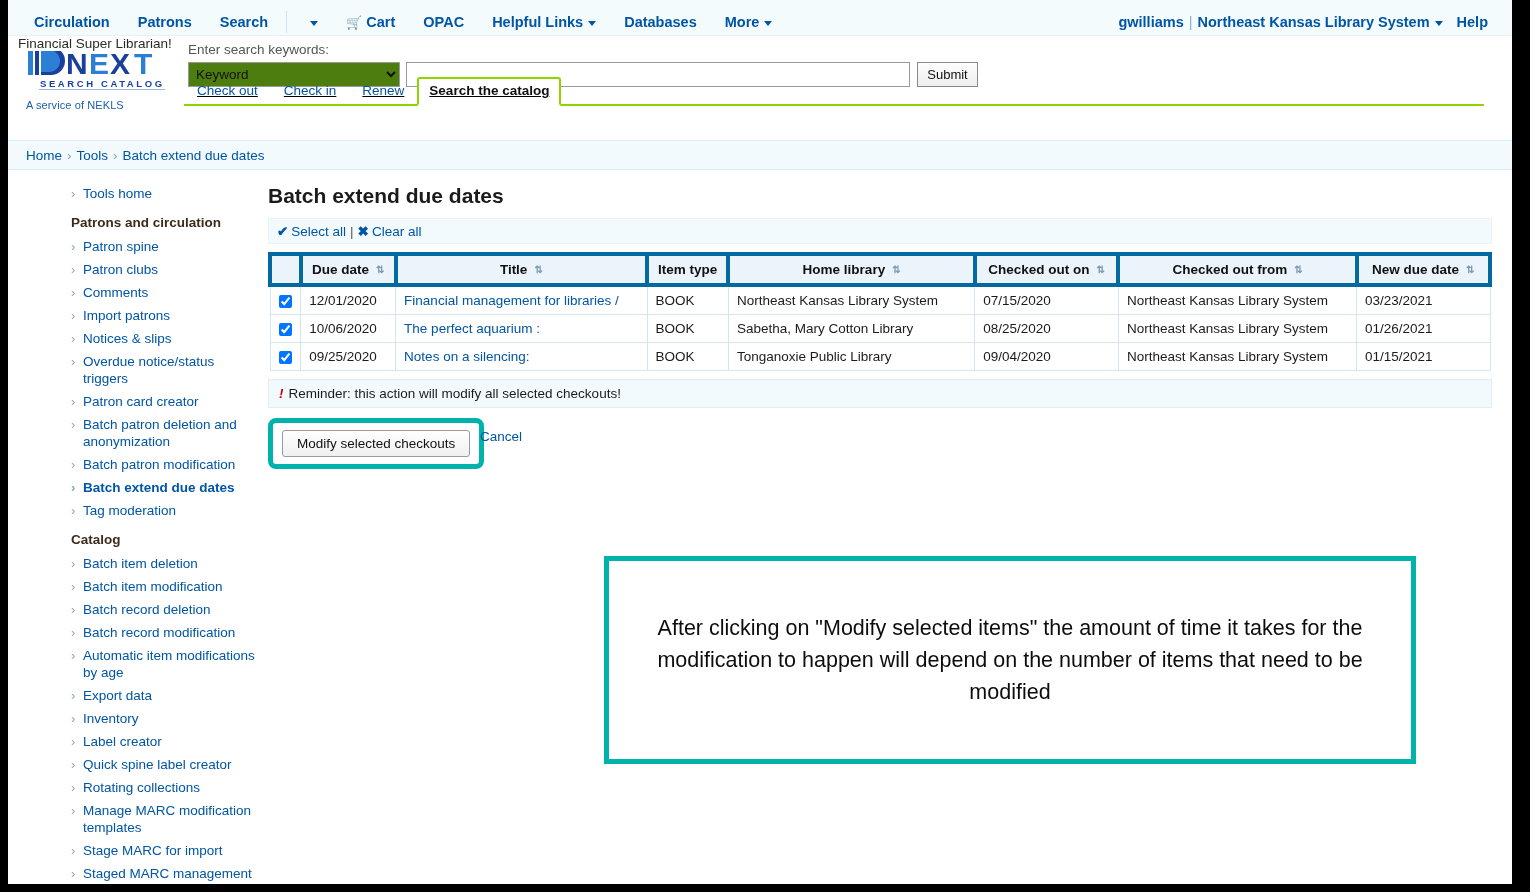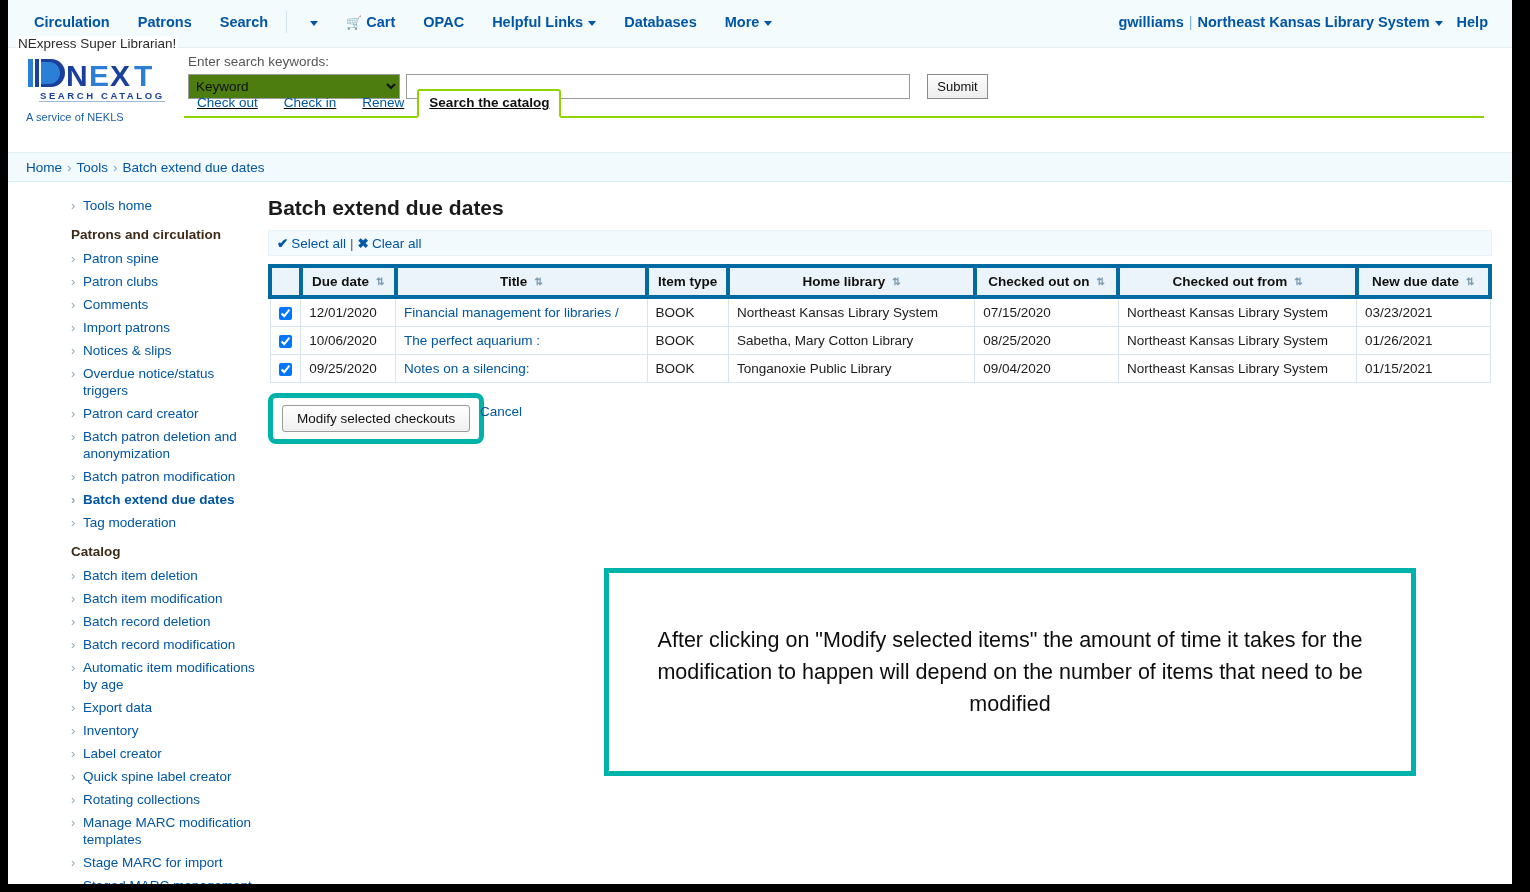--- a/index.html
+++ b/index.html
@@ -14,21 +14,21 @@
   #screen {
     position: absolute;
     left: 8px; top: 0px;
     width: 1504px; height: 884px;
     background: #ffffff;
     overflow: hidden;
   }
 
   
   .topbar {
-    height: 48px;
+    height: 36px;
     background: #f4fbfd;
     border-bottom: 1px solid #e4f2f7;
     position: relative;
     text-decoration: underline;
   }
   .nav-left {
     position: absolute; left: 12px; top: 0;
     height: 44px; display: flex; align-items: center;
   }
   .nav-right {
@@ -102,21 +102,21 @@
   }
   input.kwtext {
     width: 504px; height: 25px;
     margin-left: 6px;
     border: 1px solid #9a9a9a;
     font-size: 13.5px;
     padding: 2px 4px;
     font-family: "Liberation Sans", sans-serif;
   }
   button.submitbtn {
-    margin-left: 17px;
+    margin-left: 7px;
     height: 25px;
     min-width: 61px;
     font-size: 13px;
     font-family: "Liberation Sans", sans-serif;
     border: 1px solid #8a8a8a;
     background: linear-gradient(#fdfdfd,#eeeeee);
     color: #111;
     cursor: pointer;
     padding: 0 8px;
   }
@@ -333,21 +333,21 @@
       <a class="navitem" href="#">OPAC</a>
       <a class="navitem" href="#"><span>Helpful Links</span><span class="caret"></span></a>
       <a class="navitem" href="#">Databases</a>
       <a class="navitem" href="#"><span>More</span><span class="caret"></span></a>
     </div>
     <div class="nav-right">
       <span class="userbar"><span>gwilliams</span><span class="pipe">|</span><span>Northeast Kansas Library System</span><span class="caret"></span></span>
       <a class="navitem" href="#">Help</a>
     </div>
   </div>
-  <div class="superlib">NExpress Super Librarian!</div>
+  <div class="superlib">Financial Super Librarian!</div>
 
   <div class="searchhead">
 
     <div class="logo-wrap">
       <svg class="logo-svg" width="152" height="48" viewBox="0 0 152 48">
         <rect x="2" y="3" width="5" height="28" fill="#2b7fd4"></rect>
         <rect x="9" y="3" width="4" height="28" fill="#1b3f9c"></rect>
         <path d="M15 3 h10 a14 14 0 0 1 0 28 h-10 z" fill="#1b3f9c"></path>
         <path d="M15 6 h8 a11 11 0 0 1 0 22 h-8 z" fill="#2b7fd4"></path>
         <text x="40" y="30" font-family="Liberation Sans, sans-serif" font-size="30" font-weight="bold" fill="#1b3f9c">N</text>
@@ -465,20 +465,23 @@
             <td><a class="titlelink" href="#">Notes on a silencing:</a></td>
             <td>BOOK</td>
             <td>Tonganoxie Public Library</td>
             <td>09/04/2020</td>
             <td>Northeast Kansas Library System</td>
             <td>01/15/2021</td>
           </tr>
         </tbody>
       </table>
 
+      <div class="reminder">
+        <span class="bang">!</span><span>Reminder: this action will modify all selected checkouts!</span>
+      </div>
 
       <div class="action-wrap">
         <div class="action-highlight">
           <button class="modifybtn">Modify selected checkouts</button>
         </div>
         <a class="cancel-link" href="#">Cancel</a>
       </div>
 
       <div class="callout">
         <p>After clicking on "Modify selected items" the amount of time it takes for the modification to happen will depend on the number of items that need to be modified</p>

